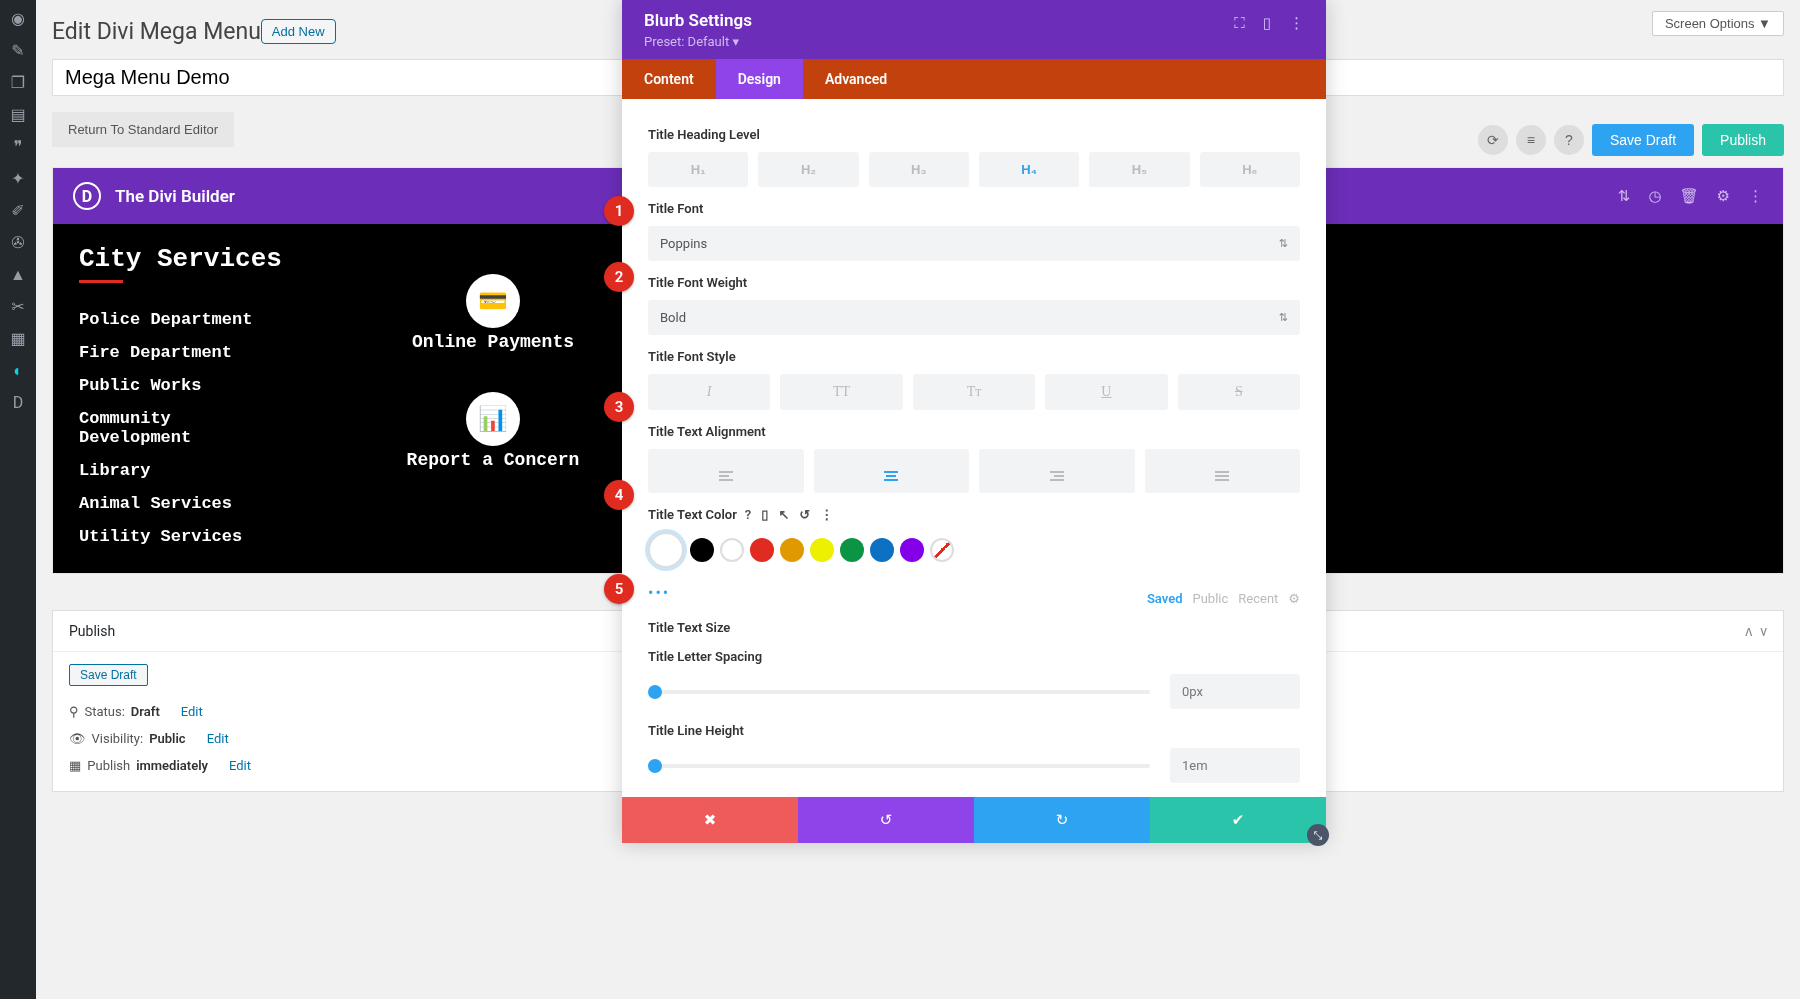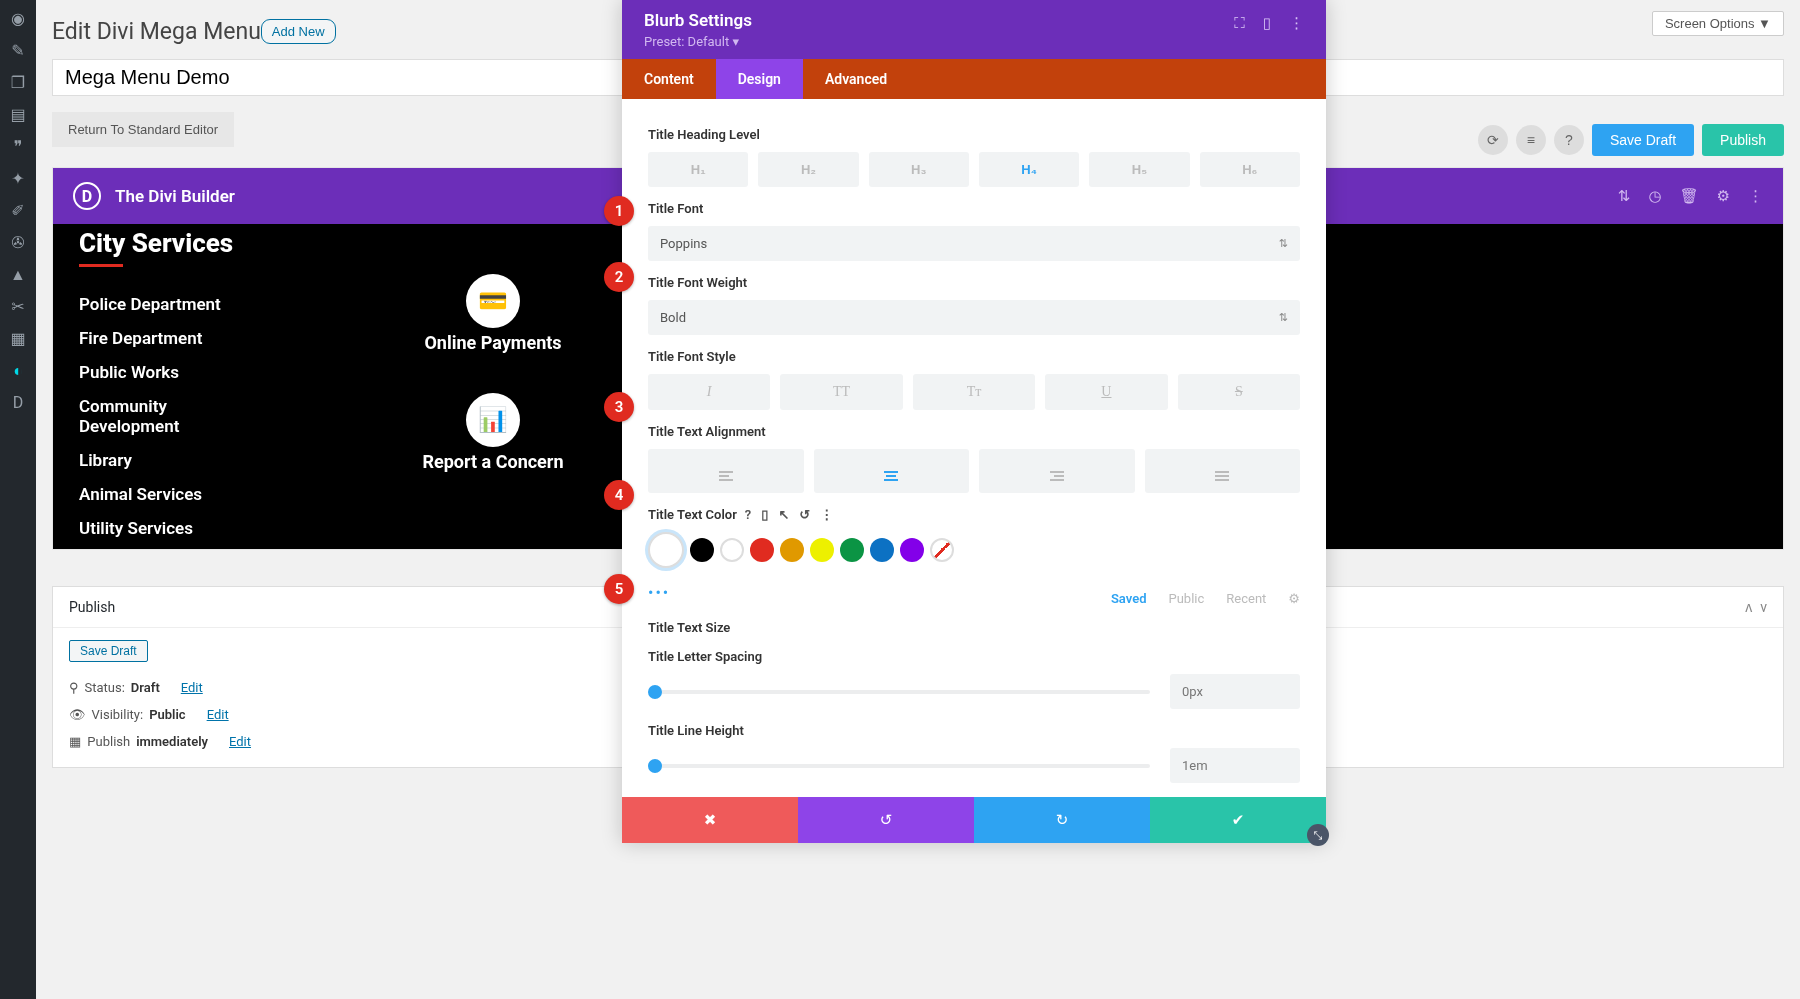--- a/index.html
+++ b/index.html
@@ -7,21 +7,21 @@
 
 
 .wp-sidebar { position: absolute; left: 0; top: 0; width: 36px; height: 100%; background: #23282d; display: flex; flex-direction: column; align-items: center; padding-top: 8px; gap: 12px; }
 .wp-sidebar .icon { width: 20px; height: 20px; color: #959ea7; display: flex; align-items: center; justify-content: center; }
 .wp-sidebar .icon.colored { color: #00d8e6; }
 
 
 .main { position: absolute; left: 36px; top: 0; right: 0; height: 100%; padding: 0 16px; }
 .header { display: flex; align-items: center; padding: 18px 0 14px 0; }
 .page-title { font-size: 23px; font-weight: 400; color: #444; }
-.add-new-btn { border: 1px solid #0071a1; color: #0071a1; background: #f3f5f6; padding: 4px 10px; font-size: 13px; border-radius: 9px; cursor: pointer; }
+.add-new-btn { border: 1px solid #0071a1; color: #0071a1; background: #f3f5f6; padding: 4px 10px; font-size: 13px; border-radius: 4px; cursor: pointer; }
 
 .screen-options { position: absolute; right: 16px; top: 11px; border: 1px solid #ccc; background: #fff; padding: 4px 12px; font-size: 13px; color: #555; border-radius: 2px; }
 
 .title-input { width: 100%; padding: 6px 12px; font-size: 20px; border: 1px solid #ddd; background: #fff; }
 
 .return-btn { margin-top: 16px; display: inline-block; background: #e7e7e7; border: none; padding: 10px 16px; font-size: 13px; color: #555; cursor: pointer; }
 
 .top-actions { position: absolute; right: 16px; top: 124px; display: flex; gap: 8px; align-items: center; }
 .round-btn { width: 30px; height: 30px; border-radius: 50%; background: #ddd; color: #666; display: flex; align-items: center; justify-content: center; font-size: 14px; border: none; }
 .action-save { background: #2ea3f2; color: #fff; border: none; padding: 8px 18px; font-size: 14px; border-radius: 3px; }
@@ -29,21 +29,21 @@
 
 
 .divi-container { margin-top: 20px; background: #fff; border: 1px solid #e5e5e5; padding: 0; position: relative; }
 .divi-header { background: #6c2eb9; color: #fff; display: flex; align-items: center; justify-content: space-between; padding: 14px 20px; }
 .divi-header-left { display: flex; align-items: center; gap: 14px; }
 .divi-logo { width: 28px; height: 28px; border-radius: 50%; border: 2px solid #fff; display: flex; align-items: center; justify-content: center; font-weight: bold; font-size: 16px; }
 .divi-header-title { font-size: 17px; font-weight: 600; }
 .divi-header-right { display: flex; gap: 18px; align-items: center; color: #d1b8f0; font-size: 15px; }
 
 .divi-preview { background: #000; color: #fff; padding: 0; display: flex; position: relative; }
-.preview-col { padding: 4px 26px; }
+.preview-col { padding: 20px 26px; font-family: Liberation Mono, monospace; }
 .city-title { font-size: 26px; font-weight: 800; margin-bottom: 6px; }
 .city-underline { width: 44px; height: 3px; background: #e02b20; margin-bottom: 20px; }
 .city-list { list-style: none; }
 .city-list li { font-size: 17px; font-weight: 600; padding: 7px 0; }
 
 .blurb-col { display: flex; flex-direction: column; align-items: center; gap: 10px; padding-top: 50px; }
 .blurb-icon { width: 54px; height: 54px; background: #fff; border-radius: 50%; display: flex; align-items: center; justify-content: center; color: #e02b20; font-size: 24px; }
 .blurb-title { font-weight: 700; font-size: 18px; margin-top: 4px; }
 .blurb-block { display: flex; flex-direction: column; align-items: center; margin-bottom: 30px; }
 
@@ -52,21 +52,21 @@
 
 
 .publish-box { margin-top: 36px; background: #fff; border: 1px solid #ddd; }
 .publish-header { padding: 12px 16px; border-bottom: 1px solid #eee; display: flex; justify-content: space-between; align-items: center; font-size: 14px; }
 .publish-header-icons { display: flex; gap: 8px; color: #888; font-size: 14px;}
 .publish-body { padding: 12px 16px; font-size: 13px; color: #555; }
 .save-draft-small { border: 1px solid #0071a1; color: #0071a1; background: #f3f5f6; padding: 3px 10px; font-size: 12px; border-radius: 2px; margin-bottom: 12px; display: inline-block; }
 .publish-row { display: flex; align-items: center; gap: 6px; padding: 6px 0; }
 .publish-row .label { color: #555; }
 .publish-row .val { color: #333; font-weight: 600; }
-.publish-row .edit-link { color: #0073aa; text-decoration: underline; cursor: pointer; padding-left: 15px; }
+.publish-row .edit-link { color: #0073aa; cursor: pointer; padding-left: 15px; }
 
 
 .modal { position: absolute; left: 622px; top: 0; width: 704px; background: #fff; z-index: 100; box-shadow: 0 0 20px rgba(0,0,0,0.2); }
 .modal-header { background: #6c2eb9; color: #fff; padding: 10px 22px 0 22px; }
 .modal-title-row { display: flex; justify-content: space-between; align-items: flex-start; }
 .modal-title { font-size: 17px; font-weight: 600; }
 .modal-title-icons { display: flex; gap: 18px; align-items: center; color: #d8c4f5; font-size: 15px; padding-top: 4px;}
 .modal-preset { font-size: 13px; color: #d1b8f0; padding: 4px 0 10px 0; }
 .modal-tabs { display: flex; background: #c2410c; }
 .modal-tab { padding: 12px 22px; font-size: 14px; font-weight: 600; color: #fff; cursor: pointer; }
@@ -90,21 +90,21 @@
 .align-btn { flex:1; background: #f1f3f4; border: none; padding: 12px 0; color: #bbb; border-radius: 3px; }
 .align-btn.active { color: #2ea3f2; }
 
 .color-row { display: flex; gap: 6px; align-items: center; margin-top: 6px; flex-wrap: wrap;}
 .swatch { width: 24px; height: 24px; border-radius: 50%; border: none; }
 .swatch.selected { box-shadow: 0 0 0 3px #c9e5fa; }
 .swatch.outlined { border: 2px solid #ddd; }
 
 .color-tabs { display: flex; justify-content: space-between; align-items: center; margin-top: 10px; font-size: 13px;}
 .color-tabs .more-dots { color: #2ea3f2; font-size: 16px; letter-spacing: 2px;}
-.color-tabs .right { display: flex; gap: 22px; align-items: center; margin-top: 13px;}
+.color-tabs .right { display: flex; gap: 10px; align-items: center; margin-top: 13px;}
 .color-tabs .tab { color: #bbb; }
 .color-tabs .tab.active { color: #2ea3f2; font-weight: 600; }
 
 .slider-row { display: flex; align-items: center; gap: 20px; }
 .slider-track { flex: 1; height: 4px; background: #ecedee; border-radius: 2px; position: relative; }
 .slider-thumb { position: absolute; width: 14px; height: 14px; background: #2ea3f2; border-radius: 50%; top: -5px; }
 .slider-value { width: 130px; background: #f1f3f4; border: none; padding: 10px 12px; font-size: 13px; color: #777; border-radius: 3px;}
 
 .modal-footer { display: flex; margin-top: 14px; }
 .footer-btn { flex: 1; border: none; padding: 14px 0; color: #fff; font-size: 15px; }

